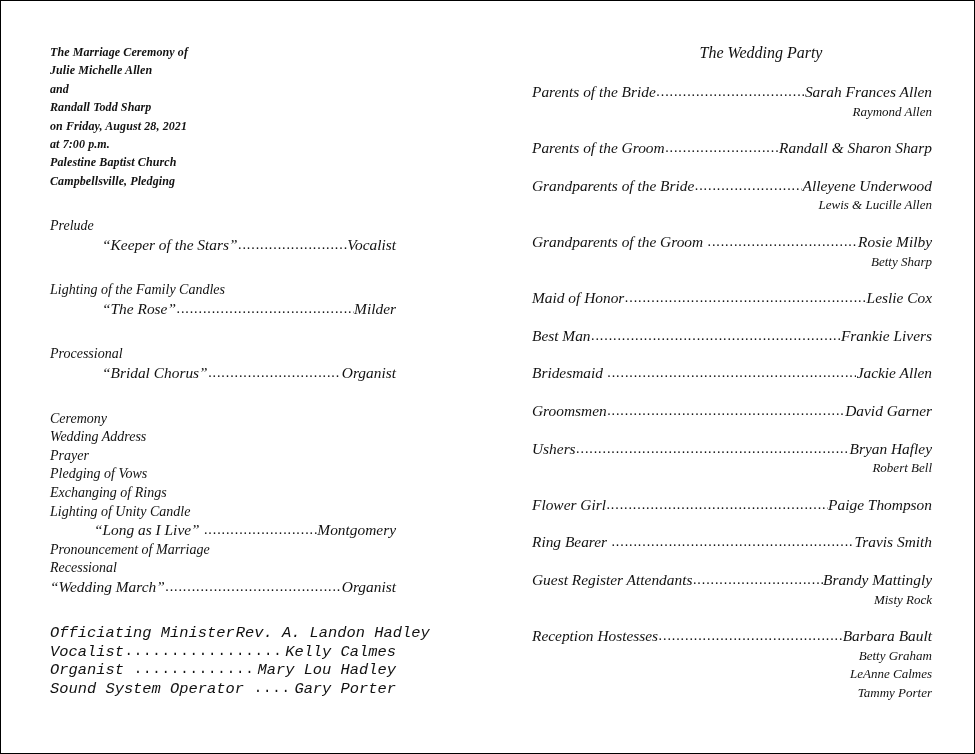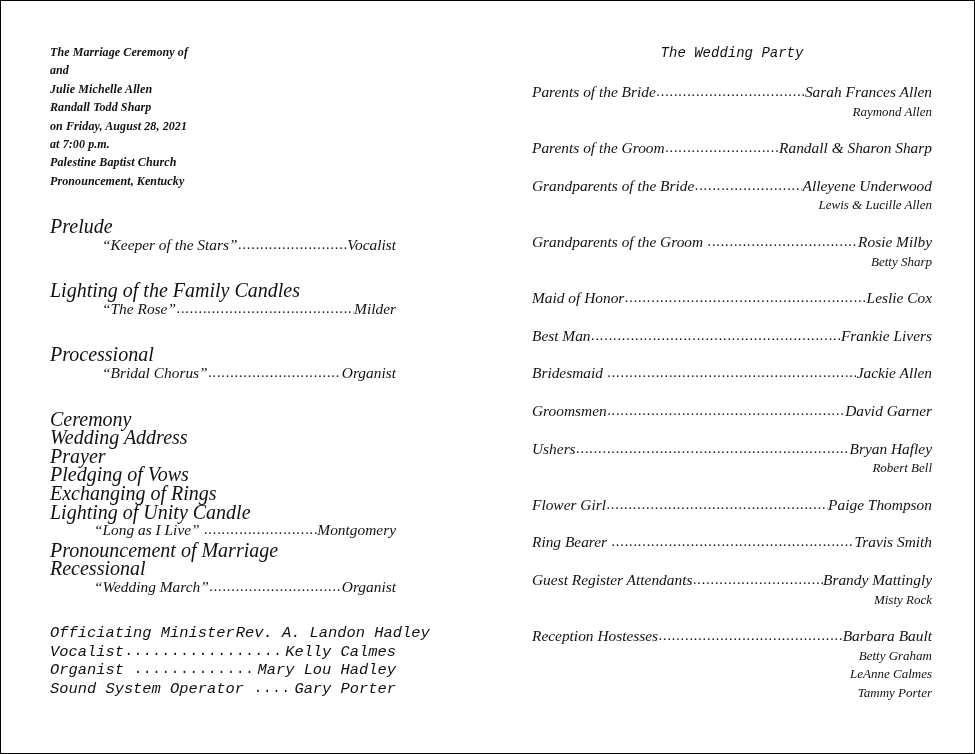--- a/index.html
+++ b/index.html
@@ -39,28 +39,27 @@
     font-style: italic;
     font-weight: bold;
     font-size: 12px;
     line-height: 18.4px;
     letter-spacing: 0.1px;
   }
   .ceremony-head div { white-space: pre; }
 
   .party-head {
     position: absolute;
-    left: 531px;
+    left: 560px;
     top: 42px;
     width: 400px;
     text-align: center;
     font-style: italic;
-    font-size: 14px;
+    font-size: 16px;
     line-height: 20px;
-    font-family: Liberation Mono, monospace;
   }
 
   
   .row {
     display: flex;
     align-items: baseline;
     font-style: italic;
     font-size: 15.4px;
     line-height: 18.6px;
     white-space: pre;
@@ -74,21 +73,21 @@
     letter-spacing: 0.9px;
     font-style: normal;
     font-size: 14px;
     position: relative;
     top: -1px;
   }
   .row .val { flex: 0 0 auto; }
 
   .plain {
     font-style: italic;
-    font-size: 20px;
+    font-size: 14px;
     line-height: 18.6px;
     white-space: pre;
   }
 
   
   .rentry { }
   .rentry .extra {
     text-align: right;
     font-style: italic;
     font-size: 13px;
@@ -98,27 +97,27 @@
 
   .credits .row { line-height: 18.6px; }
 </style>
 </head>
 <body>
 
 <div class="page">
 
   <div class="ceremony-head" id="ceremonyHeading">
       <div>The Marriage Ceremony of</div>
+      <div>Julie Michelle Allen</div>
       <div>and</div>
-      <div>Julie Michelle Allen</div>
       <div>Randall Todd Sharp</div>
       <div>on Friday, August 28, 2021</div>
       <div>at 7:00 p.m.</div>
       <div>Palestine Baptist Church</div>
-      <div>Pronouncement, Kentucky</div>
+      <div>Campbellsville, Pledging</div>
     </div>
 
   <div class="col col-left" id="leftBody" style="top:216px;">
       <div class="plain sec-title">Prelude</div>
       <div class="row" style="margin-left: 52px;"><span class="lbl">“Keeper of the Stars”</span><span class="dots">...............................................................................................................................................................</span><span class="val">Vocalist</span></div>
       <div style="height: 26px;"></div>
       <div class="plain sec-title">Lighting of the Family Candles</div>
       <div class="row" style="margin-left: 52px;"><span class="lbl">“The Rose”</span><span class="dots">...............................................................................................................................................................</span><span class="val">Milder</span></div>
       <div style="height: 26px;"></div>
       <div class="plain sec-title">Processional</div>
@@ -126,21 +125,21 @@
       <div style="height: 26px;"></div>
       <div class="plain sec-title">Ceremony</div>
       <div class="plain sub">Wedding Address</div>
       <div class="plain sub">Prayer</div>
       <div class="plain sub">Pledging of Vows</div>
       <div class="plain sub">Exchanging of Rings</div>
       <div class="plain sub">Lighting of Unity Candle</div>
       <div class="row" style="margin-left: 44px;"><span class="lbl">“Long as I Live” </span><span class="dots">...............................................................................................................................................................</span><span class="val">Montgomery</span></div>
       <div class="plain sub">Pronouncement of Marriage</div>
       <div class="plain sub">Recessional</div>
-      <div class="row" style="margin-left: 44px;"><span class="lbl">“Wedding March”</span><span class="dots">...............................................................................................................................................................</span><span class="val">Organist</span></div>
+      <div class="row" style=""><span class="lbl">“Wedding March”</span><span class="dots">...............................................................................................................................................................</span><span class="val">Organist</span></div>
     </div>
 
   <div class="col col-left credits" id="leftCredits" style="top:623px;font-family:Liberation Mono, monospace;">
       <div class="row"><span class="lbl">Officiating Minister</span><span class="dots">...............................................................................................................................................................</span><span class="val">Rev. A. Landon Hadley</span></div>
       <div class="row"><span class="lbl">Vocalist</span><span class="dots">...............................................................................................................................................................</span><span class="val">Kelly Calmes</span></div>
       <div class="row"><span class="lbl">Organist </span><span class="dots">...............................................................................................................................................................</span><span class="val">Mary Lou Hadley</span></div>
       <div class="row"><span class="lbl">Sound System Operator </span><span class="dots">...............................................................................................................................................................</span><span class="val">Gary Porter</span></div>
     </div>
 
   <div class="party-head">The Wedding Party</div>

